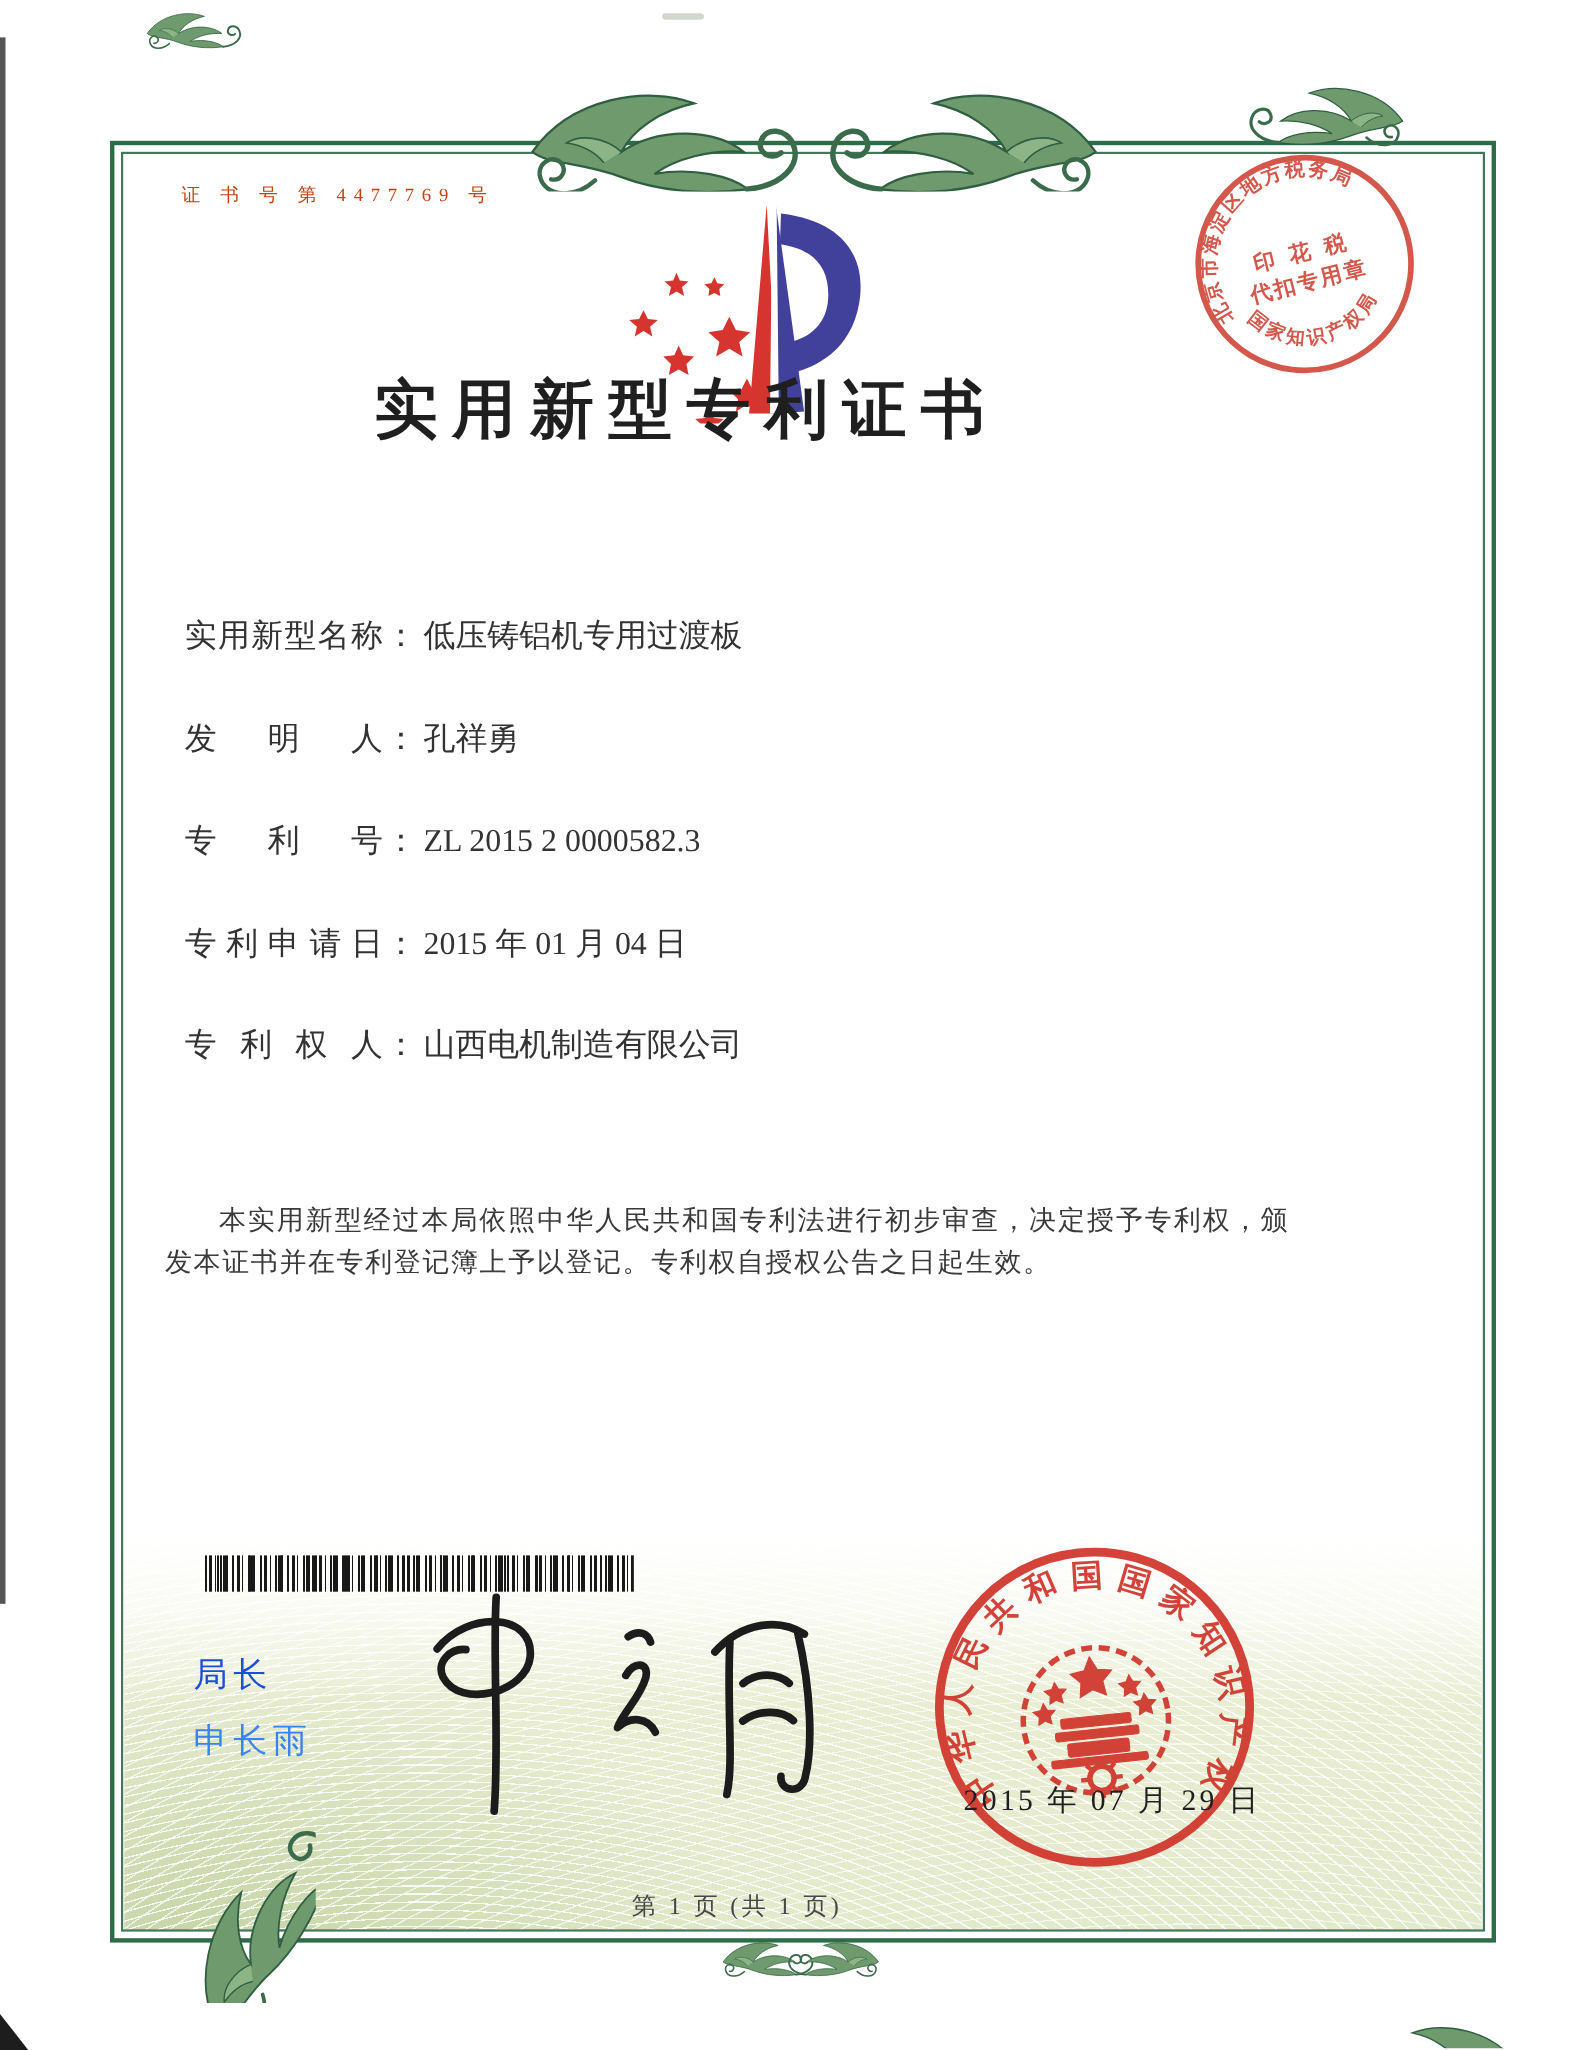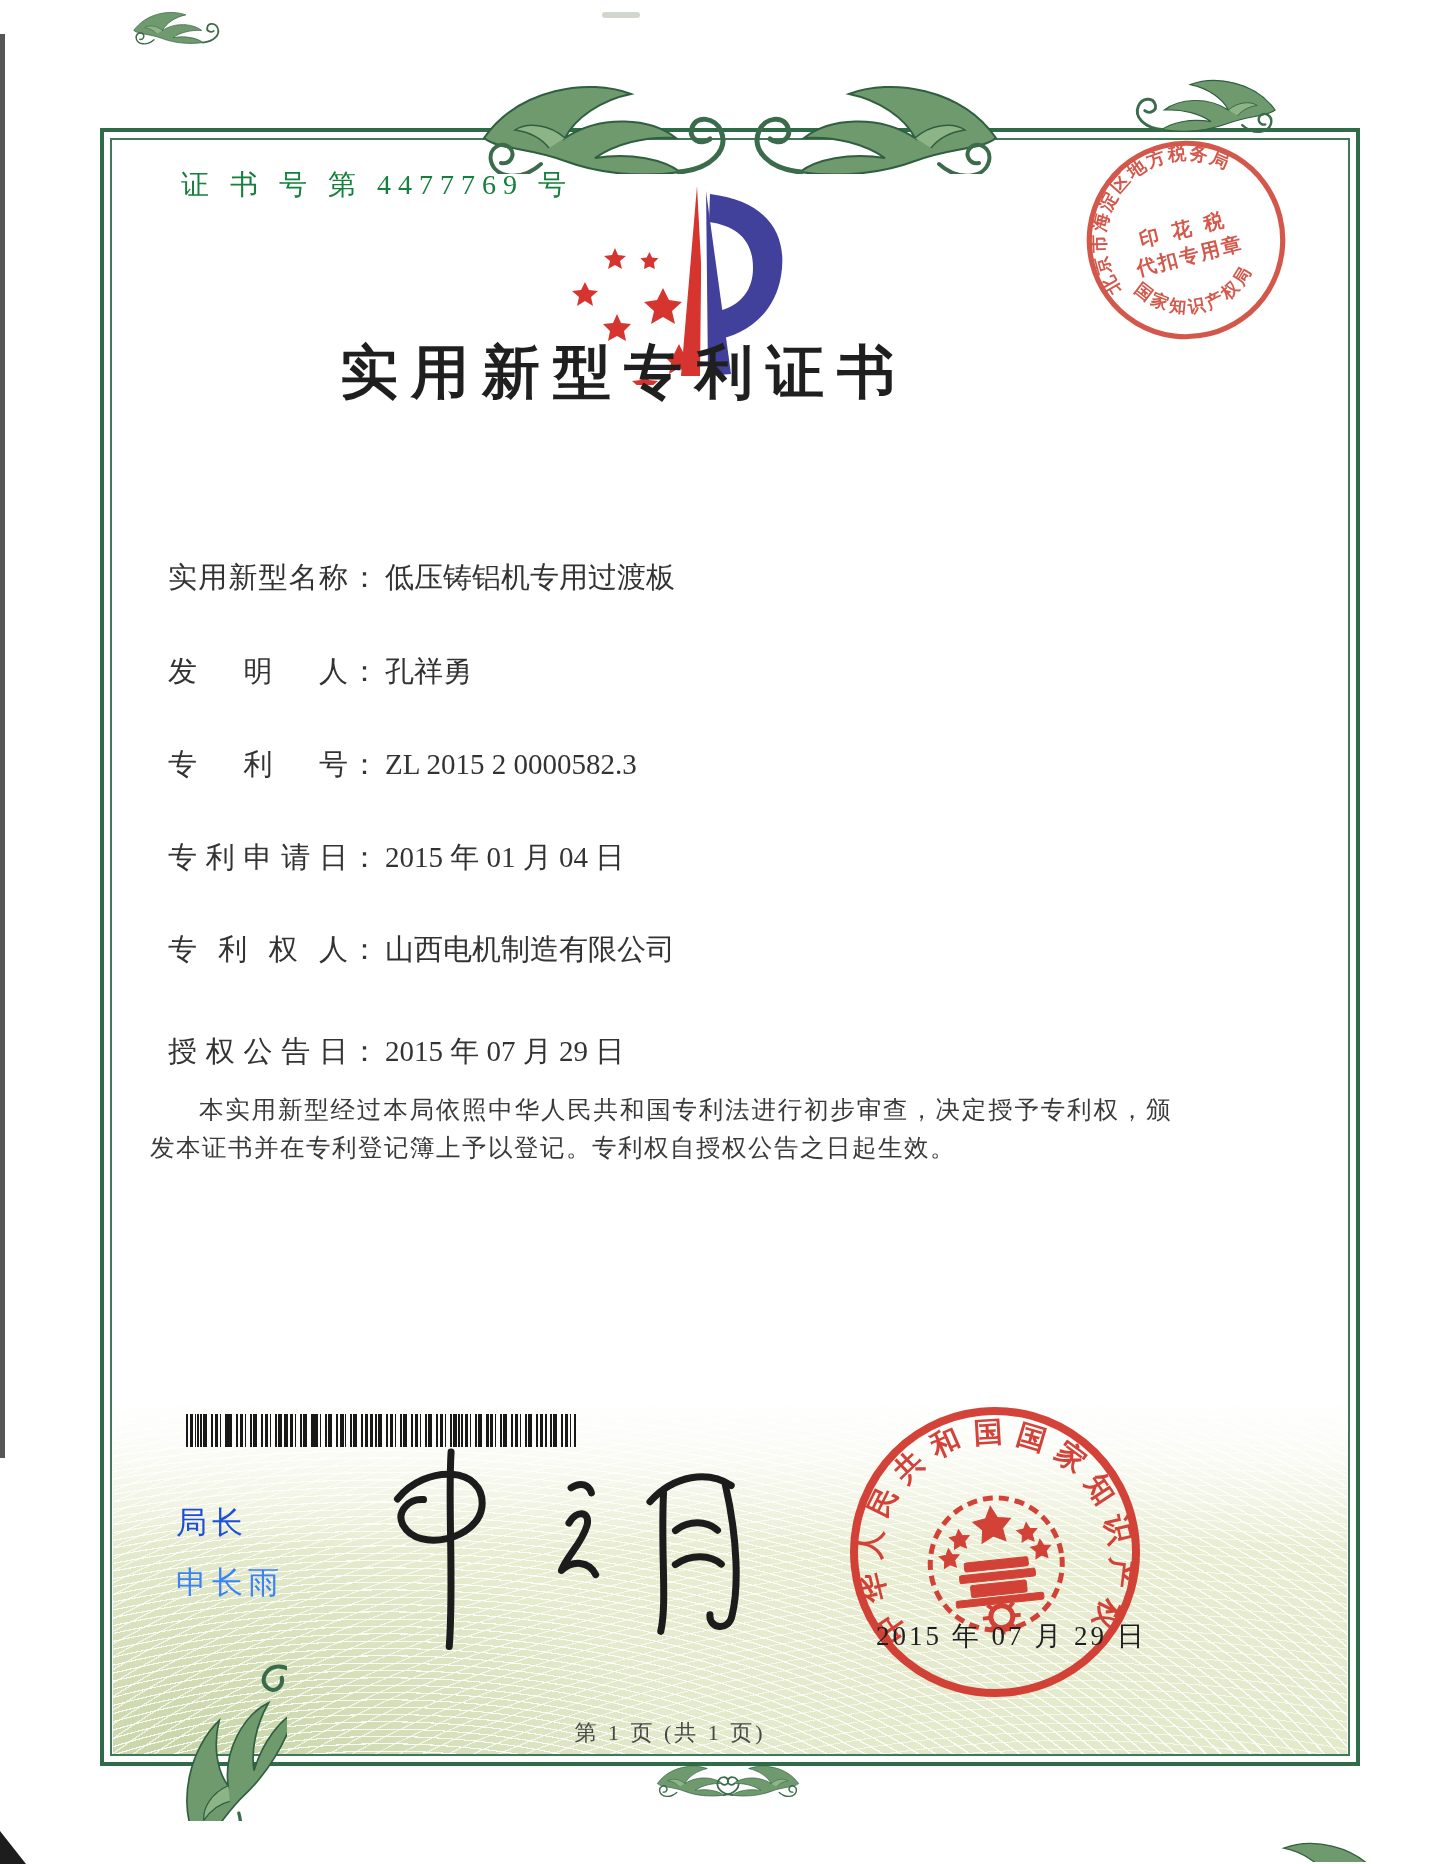--- a/index.html
+++ b/index.html
@@ -16,21 +16,21 @@
     background:
       repeating-radial-gradient(1100px 620px at 22% 175%, rgba(255,255,255,.85) 0 2px, rgba(255,255,255,0) 2px 13px),
       repeating-radial-gradient(1500px 760px at 78% 195%, rgba(255,255,255,.65) 0 2px, rgba(255,255,255,0) 2px 17px),
       radial-gradient(700px 360px at 6% 102%, rgba(176,196,138,.55), rgba(176,196,138,0) 70%),
       linear-gradient(180deg,#eef0d9 0%,#e7ecd0 60%,#e3e9cb 100%);
   }
   #wash-fade{left:113px;top:1398px;width:1234px;height:150px;z-index:1;
     background:linear-gradient(180deg,#ffffff 0%,rgba(255,255,255,.75) 40%,rgba(255,255,255,0) 100%);}
 
   
-  #cert-no{left:165px;top:166px;font-size:28px;letter-spacing:7px;color:#15803d;z-index:3;margin-left:16px;}
+  #cert-no{left:165px;top:166px;font-size:17px;letter-spacing:7px;color:#c2410c;z-index:3;}
   #title{left:104px;top:334px;width:1040px;text-align:center;font-size:58px;font-weight:700;
          letter-spacing:13px;color:#1f1f1f;z-index:3;}
   .field{left:168px;font-size:29px;color:#333;z-index:3;white-space:nowrap;}
   .field .lbl{display:inline-block;width:180px;text-align:justify;text-align-last:justify;vertical-align:bottom;}
   .field .colon{display:inline-block;margin:0 6px 0 2px;}
   #f0{top:558px;} #f1{top:652px;} #f2{top:745px;} #f3{top:838px;} #f4{top:930px;} #f5{top:1032px;}
 
   #body-text{left:150px;top:1091px;width:1022px;z-index:3;font-size:24.5px;line-height:37.5px;
              letter-spacing:1.5px;text-align:justify;color:#3a3a3a;font-family:Liberation Serif, serif;}
   #body-text p{margin:0;text-indent:2em;}
@@ -157,23 +157,20 @@
     <span class="lbl">发明人</span><span class="colon">：</span><span>孔祥勇</span>
   </div>
   <div class="abs field" id="f2">
     <span class="lbl">专利号</span><span class="colon">：</span><span>ZL 2015 2 0000582.3</span>
   </div>
   <div class="abs field" id="f3">
     <span class="lbl">专利申请日</span><span class="colon">：</span><span>2015 年 01 月 04 日</span>
   </div>
   <div class="abs field" id="f4">
     <span class="lbl">专利权人</span><span class="colon">：</span><span>山西电机制造有限公司</span>
-  </div>
-  <div class="abs field" id="f5">
-    <span class="lbl">授权公告日</span><span class="colon">：</span><span>2015 年 07 月 29 日</span>
   </div>
 
   <div class="abs" id="body-text">
     <p>本实用新型经过本局依照中华人民共和国专利法进行初步审查，决定授予专利权，颁发本证书并在专利登记簿上予以登记。专利权自授权公告之日起生效。</p>
   </div>
 
   <div class="abs" id="barcode"></div>
 
   <div class="abs" id="director-role">局长</div>
   <div class="abs" id="director-name">申长雨</div>

